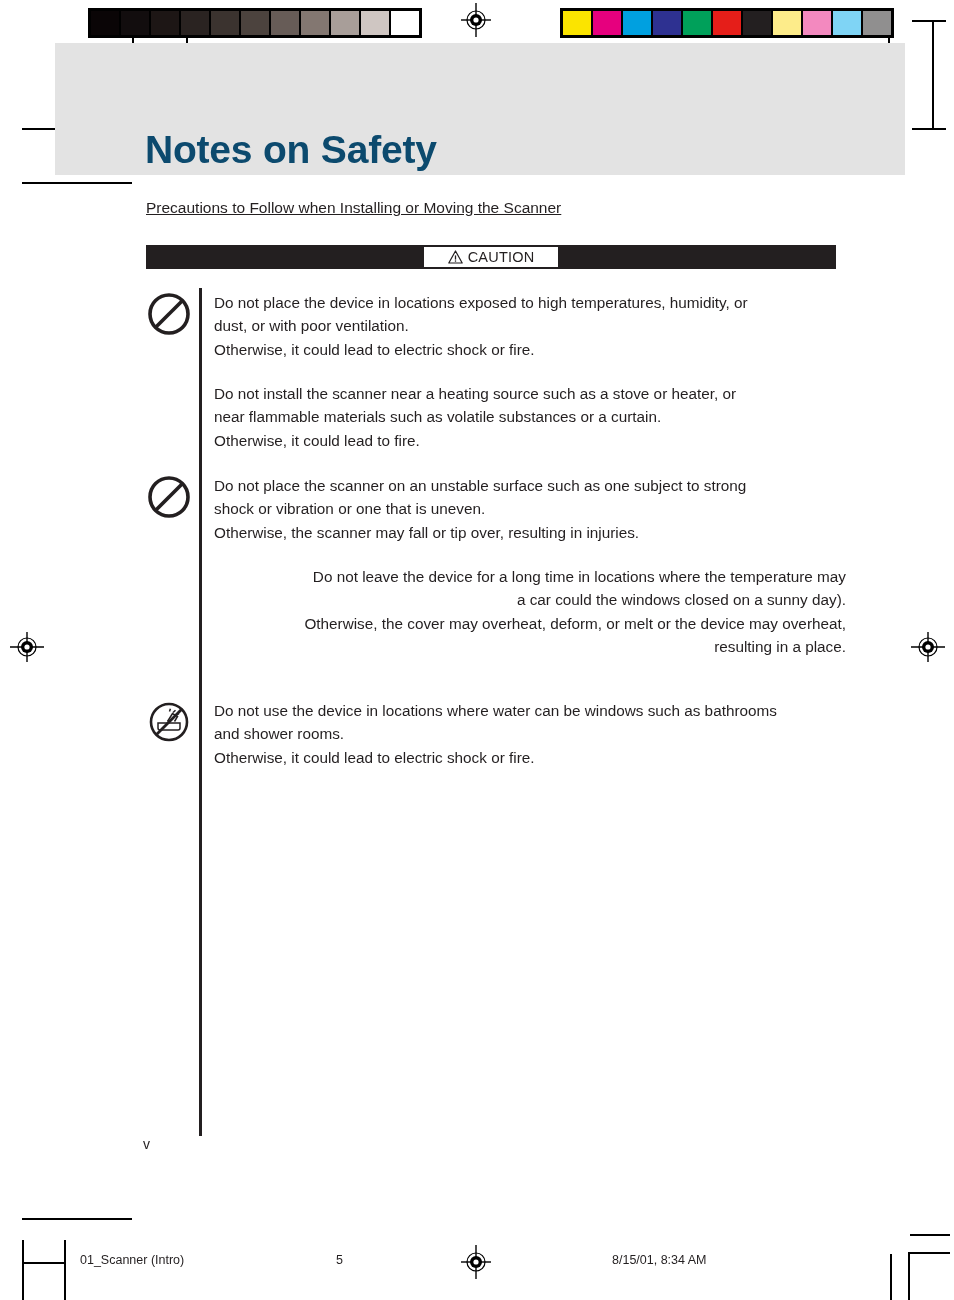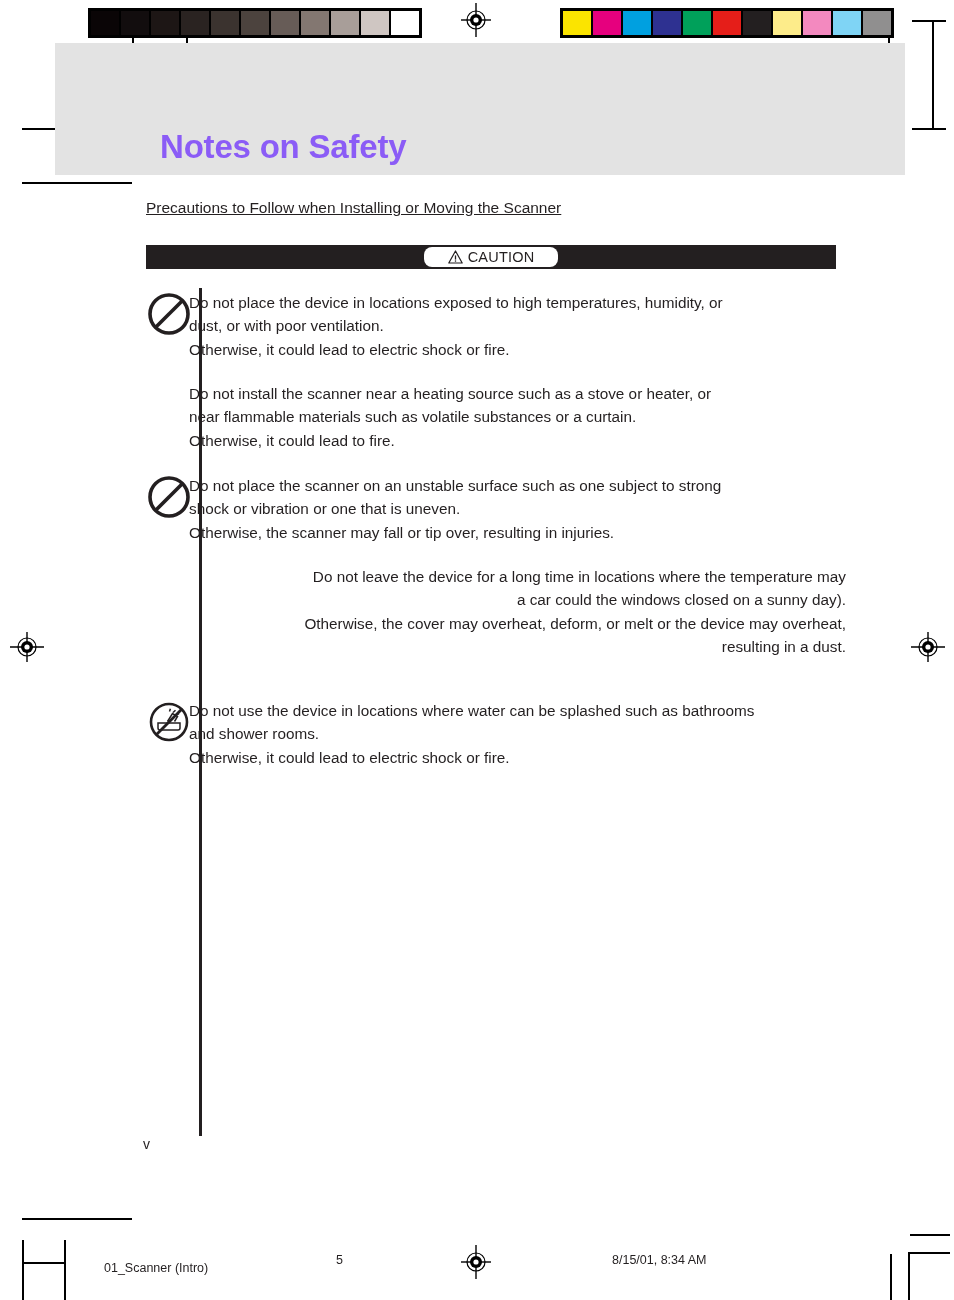--- a/index.html
+++ b/index.html
@@ -63,26 +63,25 @@
     top: 43px;
     width: 850px;
     height: 132px;
     background: #e3e3e3;
   }
 
   #page-title {
     position: absolute;
     left: 145px;
     top: 128px;
-    font-size: 33px;
+    font-size: 39px;
     font-weight: bold;
-    color: #8b5cf6;
+    color: #0c4a6e;
     letter-spacing: -0.2px;
     white-space: nowrap;
-    margin-left: 15px;
   }
 
   
   #subtitle {
     position: absolute;
     left: 146px;
     top: 199px;
     font-size: 15.5px;
     color: #231f20;
     white-space: nowrap;
@@ -98,21 +97,21 @@
     height: 24px;
     background: #231f20;
   }
   #caution-pill {
     position: absolute;
     left: 278px;
     top: 2px;
     width: 134px;
     height: 20px;
     background: #ffffff;
-    border-radius: 8px;
+    border-radius: 0;
     display: flex;
     align-items: center;
     justify-content: center;
     gap: 5px;
   }
   #caution-pill .warn-tri { display: block; }
   #caution-label {
     font-size: 14.5px;
     color: #231f20;
     letter-spacing: 0.2px;
@@ -137,21 +136,21 @@
   }
   .notice .icon-slot {
     position: absolute;
     left: 0px;
     top: 0px;
     width: 46px;
     height: 46px;
   }
   .notice .icon-slot svg { display: block; }
   .notice .notice-text {
-    margin-left: 43px;
+    margin-left: 68px;
     font-size: 15.3px;
     line-height: 23.3px;
     color: #231f20;
   }
   .notice .notice-text .ln { display: block; white-space: nowrap; }
 
   #notice-1 { top: 291px; }
   #notice-2 { top: 382px; }
   #notice-3 { top: 474px; }
   #notice-4 { top: 565px; text-align: right; }
@@ -166,21 +165,21 @@
     color: #231f20;
   }
 
   
   .footer-text {
     position: absolute;
     font-size: 12.5px;
     color: #231f20;
     white-space: nowrap;
   }
-  #footer-file { left: 104px; top: 1253px; margin-top: 8px; }
+  #footer-file { left: 80px; top: 1253px; }
   #footer-page { left: 336px; top: 1253px; }
   #footer-date { left: 612px; top: 1253px; text-align: right; }
 </style>
 </head>
 <body>
 
 <div id="page">
 
   <div class="crop-line crop-h" style="left:22px; top:128px; width:110px;"></div>
   <div class="crop-line crop-h" style="left:22px; top:182px; width:110px;"></div>
@@ -321,40 +320,40 @@
       <span class="ln">shock or vibration or one that is uneven.</span>
       <span class="ln">Otherwise, the scanner may fall or tip over, resulting in injuries.</span>
     </div>
   </div>
 
   <div class="notice" id="notice-4">
     <div class="notice-text">
       <span class="ln">Do not leave the device for a long time in locations where the temperature may</span>
       <span class="ln">a car could the windows closed on a sunny day).</span>
       <span class="ln">Otherwise, the cover may overheat, deform, or melt or the device may overheat,</span>
-      <span class="ln">resulting in a dust.</span>
+      <span class="ln">resulting in a place.</span>
     </div>
   </div>
 
   <div class="notice" id="notice-5">
     <div class="icon-slot">
       <svg width="46" height="46" viewBox="0 0 46 46">
         <circle cx="23" cy="23" r="18" fill="none" stroke="#231f20" stroke-width="2.6"></circle>
         <g stroke="#231f20" stroke-width="1.5" fill="none">
           <path d="M12 29 L12 24 L34 24 L34 29 Q34 31 32 31 L14 31 Q12 31 12 29 Z"></path>
           <path d="M21.5 22.5 L26.5 14.5 L31.5 17.5 L28.5 22.5"></path>
           <line x1="27" y1="13.5" x2="29.5" y2="11.2"></line>
           <line x1="30" y1="16" x2="33" y2="14.6"></line>
           <line x1="23.5" y1="12.6" x2="24.4" y2="9.8"></line>
         </g>
         <line x1="10.3" y1="35.7" x2="35.7" y2="10.3" stroke="#231f20" stroke-width="2.8"></line>
       </svg>
     </div>
     <div class="notice-text">
-      <span class="ln">Do not use the device in locations where water can be splashed such as bathrooms</span>
+      <span class="ln">Do not use the device in locations where water can be windows such as bathrooms</span>
       <span class="ln">and shower rooms.</span>
       <span class="ln">Otherwise, it could lead to electric shock or fire.</span>
     </div>
   </div>
 
   <div id="folio">v</div>
 
   <div class="footer-text" id="footer-file">01_Scanner (Intro)</div>
   <div class="footer-text" id="footer-page">5</div>
   <div class="footer-text" id="footer-date">8/15/01, 8:34 AM</div>

